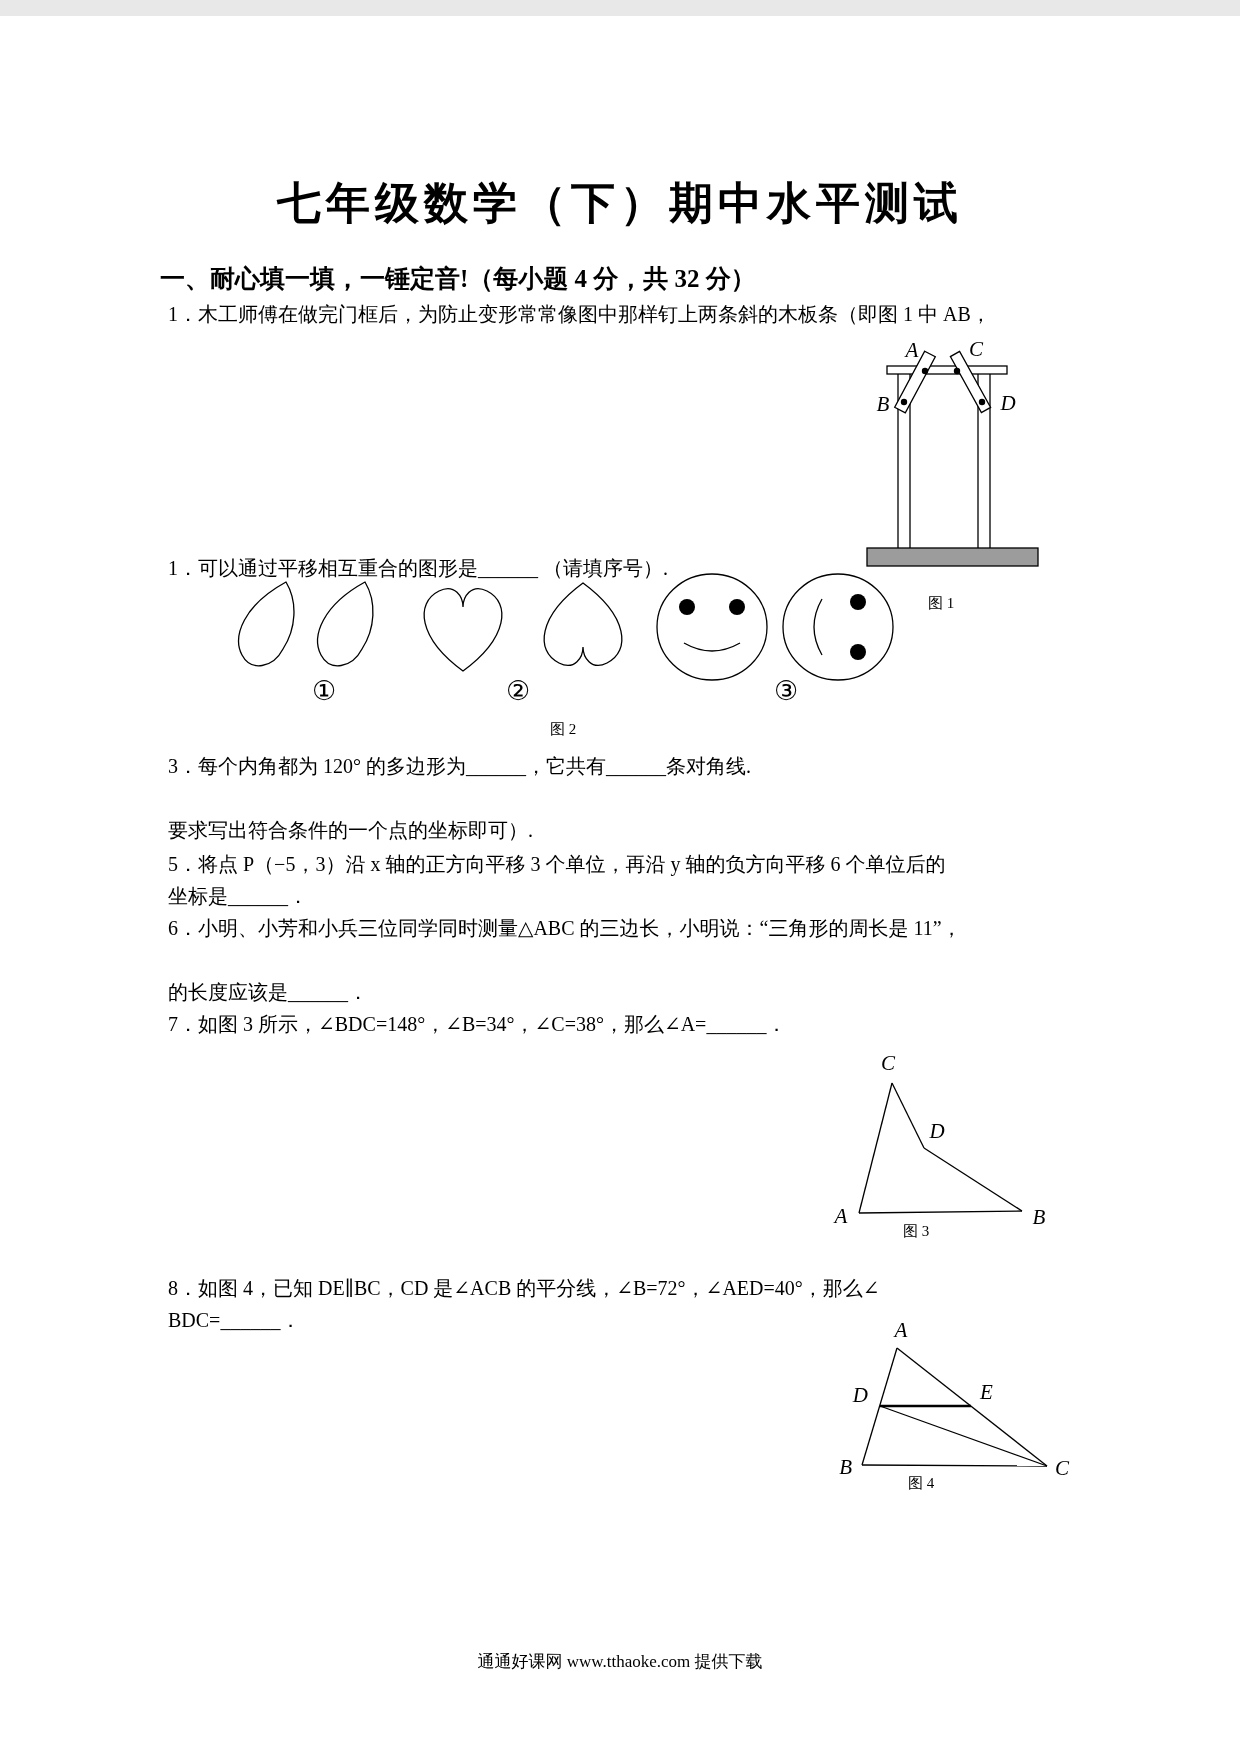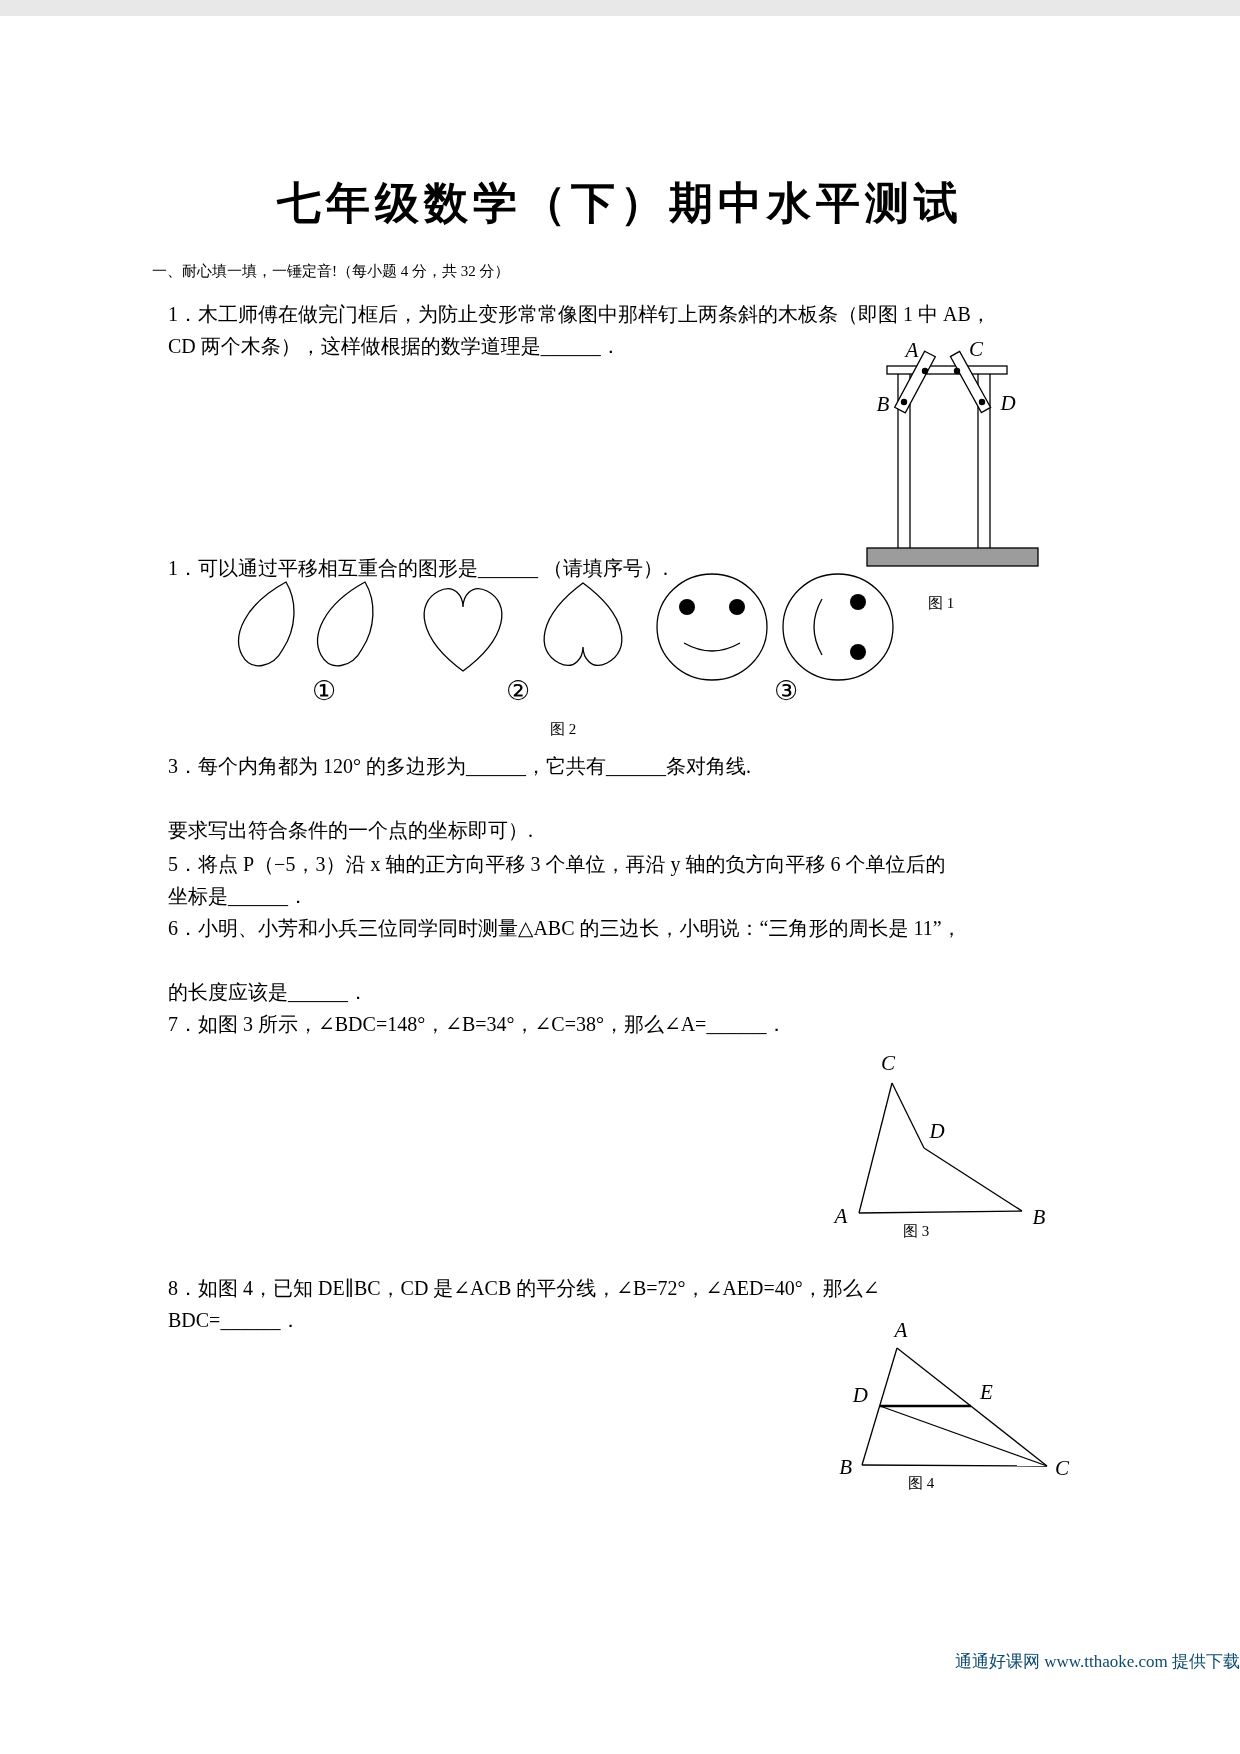--- a/index.html
+++ b/index.html
@@ -7,56 +7,55 @@
     position:relative;width:1240px;height:1754px;background:#ffffff;
     margin:16px auto;overflow:hidden;
     font-family:"Liberation Serif","DejaVu Serif",serif;color:#000;
   }
   .doc-title{
     position:absolute;top:158px;left:0;width:100%;text-align:center;
     font-family:"DejaVu Sans","Liberation Sans",sans-serif;
     font-weight:bold;font-size:44px;letter-spacing:5px;
   }
   .sec-heading{
-    position:absolute;left:152px;top:246px;width:912px;
-    font-weight:normal;font-size:15px;
+    position:absolute;left:160px;top:246px;width:912px;
+    font-weight:bold;font-size:25px;
   }
   .tline{
     position:absolute;left:168px;width:915px;font-size:20px;line-height:28px;
     white-space:nowrap;
   }
   .fig-caption{
     position:absolute;font-size:15px;
   }
   .circ-label{
     position:absolute;font-size:27px;line-height:27px;
   }
   .footer{
-    position:absolute;left:0;top:1634px;width:100%;text-align:right;
-    font-size:17px;color:#0c4a6e;
+    position:absolute;left:0;top:1634px;width:100%;text-align:center;
+    font-size:17px;color:#000000;
   }
   svg{position:absolute;overflow:visible;}
   svg text{
     font-family:"Liberation Serif","DejaVu Serif",serif;
     font-style:italic;font-size:21px;fill:#000;
   }
   .thin{stroke:#000;stroke-width:1.3;fill:none;}
   .wood{stroke:#000;stroke-width:1.3;fill:#fff;}
 </style>
 </head>
 <body>
 
 <div class="page">
 
   <div class="doc-title">七年级数学（下）期中水平测试</div>
 
   <div class="sec-heading">一、耐心填一填，一锤定音!（每小题 4 分，共 32 分）</div>
 
   <div class="tline" style="top:284px">1．木工师傅在做完门框后，为防止变形常常像图中那样钉上两条斜的木板条（即图 1 中 AB，</div>
-  <div class="tline" style="top:316px">CD 两个木条），这样做根据的数学道理是______．</div>
   <div class="tline" style="top:538px">1．可以通过平移相互重合的图形是______ （请填序号）.</div>
   <div class="tline" style="top:736px">3．每个内角都为 120° 的多边形为______，它共有______条对角线.</div>
   <div class="tline" style="top:800px">要求写出符合条件的一个点的坐标即可）.</div>
   <div class="tline" style="top:834px">5．将点 P（−5，3）沿 x 轴的正方向平移 3 个单位，再沿 y 轴的负方向平移 6 个单位后的</div>
   <div class="tline" style="top:866px">坐标是______．</div>
   <div class="tline" style="top:898px">6．小明、小芳和小兵三位同学同时测量△ABC 的三边长，小明说：“三角形的周长是 11”，</div>
   <div class="tline" style="top:962px">的长度应该是______．</div>
   <div class="tline" style="top:994px">7．如图 3 所示，∠BDC=148°，∠B=34°，∠C=38°，那么∠A=______．</div>
   <div class="tline" style="top:1258px">8．如图 4，已知 DE∥BC，CD 是∠ACB 的平分线，∠B=72°，∠AED=40°，那么∠</div>
   <div class="tline" style="top:1290px">BDC=______．</div>

